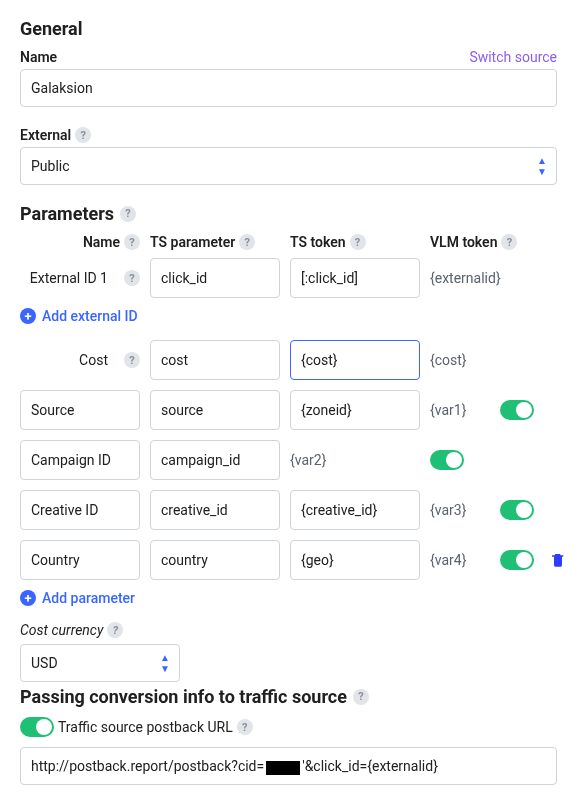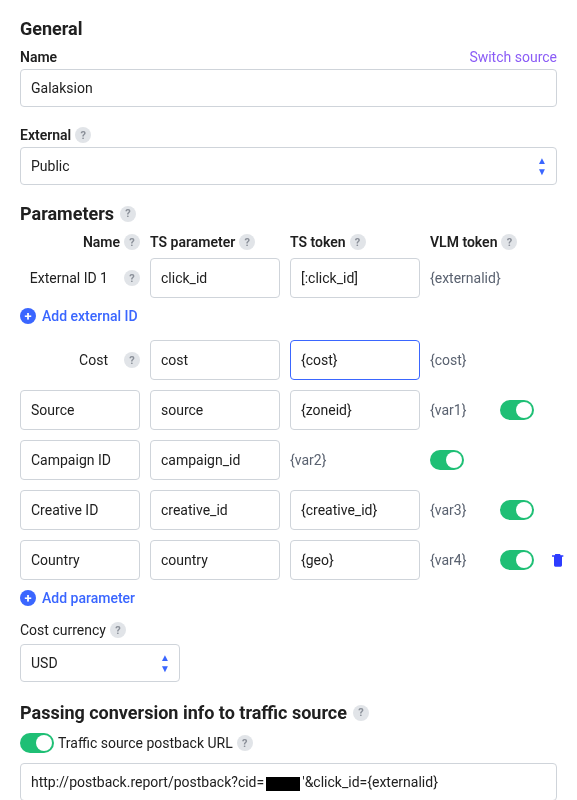--- a/index.html
+++ b/index.html
@@ -150,21 +150,21 @@
     position: absolute;
     right: 2px;
     top: 2px;
     width: 16px;
     height: 16px;
     border-radius: 50%;
     background: #fff;
   }
   .trash-icon { color: #2d3cff; cursor: pointer; display:flex; align-items:center; }
   .trash-icon svg { width: 16px; height: 16px; }
-  .cost-label { font-weight: 400; margin-bottom: 6px; display:flex; align-items:flex-end; gap:4px; }
+  .cost-label { font-weight: 400; margin-bottom: 6px; display:flex; align-items:flex-end; gap:4px;font-style:italic; }
   .postback-row {
     display: flex;
     align-items: center;
     gap: 4px;
     margin: 10px 0;
   }
   .redacted {
     display:inline-block;
     width:34px;
     height:14px;
@@ -297,21 +297,21 @@
 <div class="add-link">
   <span class="plus-icon">+</span>
   <span>Add parameter</span>
 </div>
 
 
 <div class="cost-label">
   <span>Cost currency</span>
   <span class="help-icon">?</span>
 </div>
-<div class="select-wrap-sm" style="margin-bottom:20px;">
+<div class="select-wrap-sm" style="margin-bottom:4px;">
   <input type="text" class="select" readonly="" value="USD" style="">
   <span class="select-caret">
     <span>▲</span>
       <span>▼</span>
   </span>
 </div>
 
 
 <h2 class="section-title">
   <span>Passing conversion info to traffic source</span>

